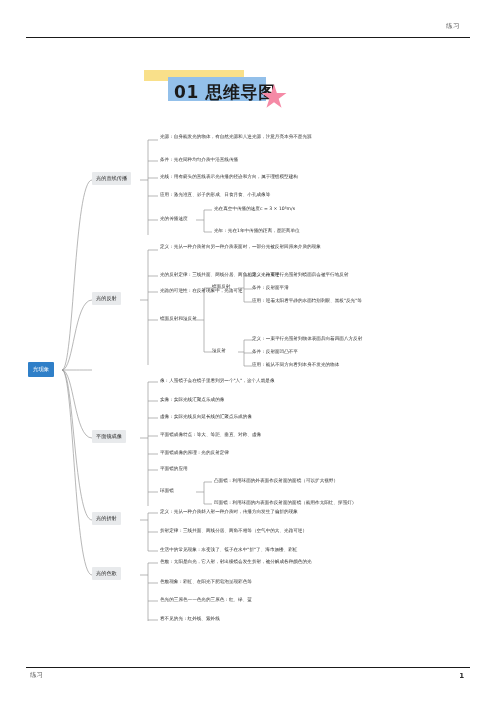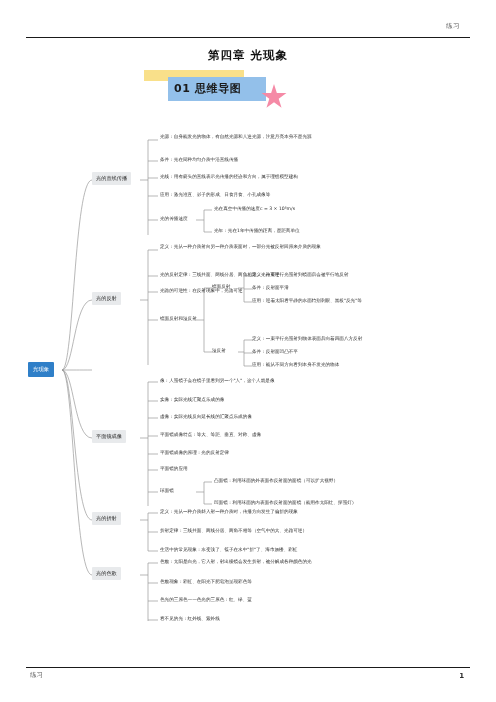--- a/index.html
+++ b/index.html
@@ -41,21 +41,21 @@
   .banner-yellow{
     position:absolute;left:-24px;top:0;width:100px;height:11px;
     background:#f9e08a;
   }
   .banner-blue{
     position:absolute;left:0;top:7px;width:98px;height:24px;
     background:#93c0ea;
   }
   .banner-label{
     position:absolute;left:6px;top:11px;
-    font-size:11px;font-weight:bold;color:#1b1b1b;letter-spacing:.6px;
+    font-size:17px;font-weight:bold;color:#1b1b1b;letter-spacing:.6px;
     white-space:nowrap;
     text-align:center;
   }
   .banner-star{
     position:absolute;left:93px;top:14px;width:26px;height:26px;
     background:#f58aa6;
     clip-path:polygon(50% 0%,61% 35%,98% 35%,68% 57%,79% 91%,50% 70%,21% 91%,32% 57%,2% 35%,39% 35%);
   }
 
   
@@ -96,21 +96,20 @@
 </head>
 <body>
 
 <div class="page">
 
   <div class="runhead">
     <div class="runhead-text">练习</div>
     <div class="runhead-rule"></div>
   </div>
 
-  <div class="chapter-title">第四章  光现象</div>
 
   <div class="banner">
     <div class="banner-yellow"></div>
     <div class="banner-blue"></div>
     <div class="banner-label">01 思维导图</div>
     <div class="banner-star"></div>
   </div>
 
   <div class="map">
 

